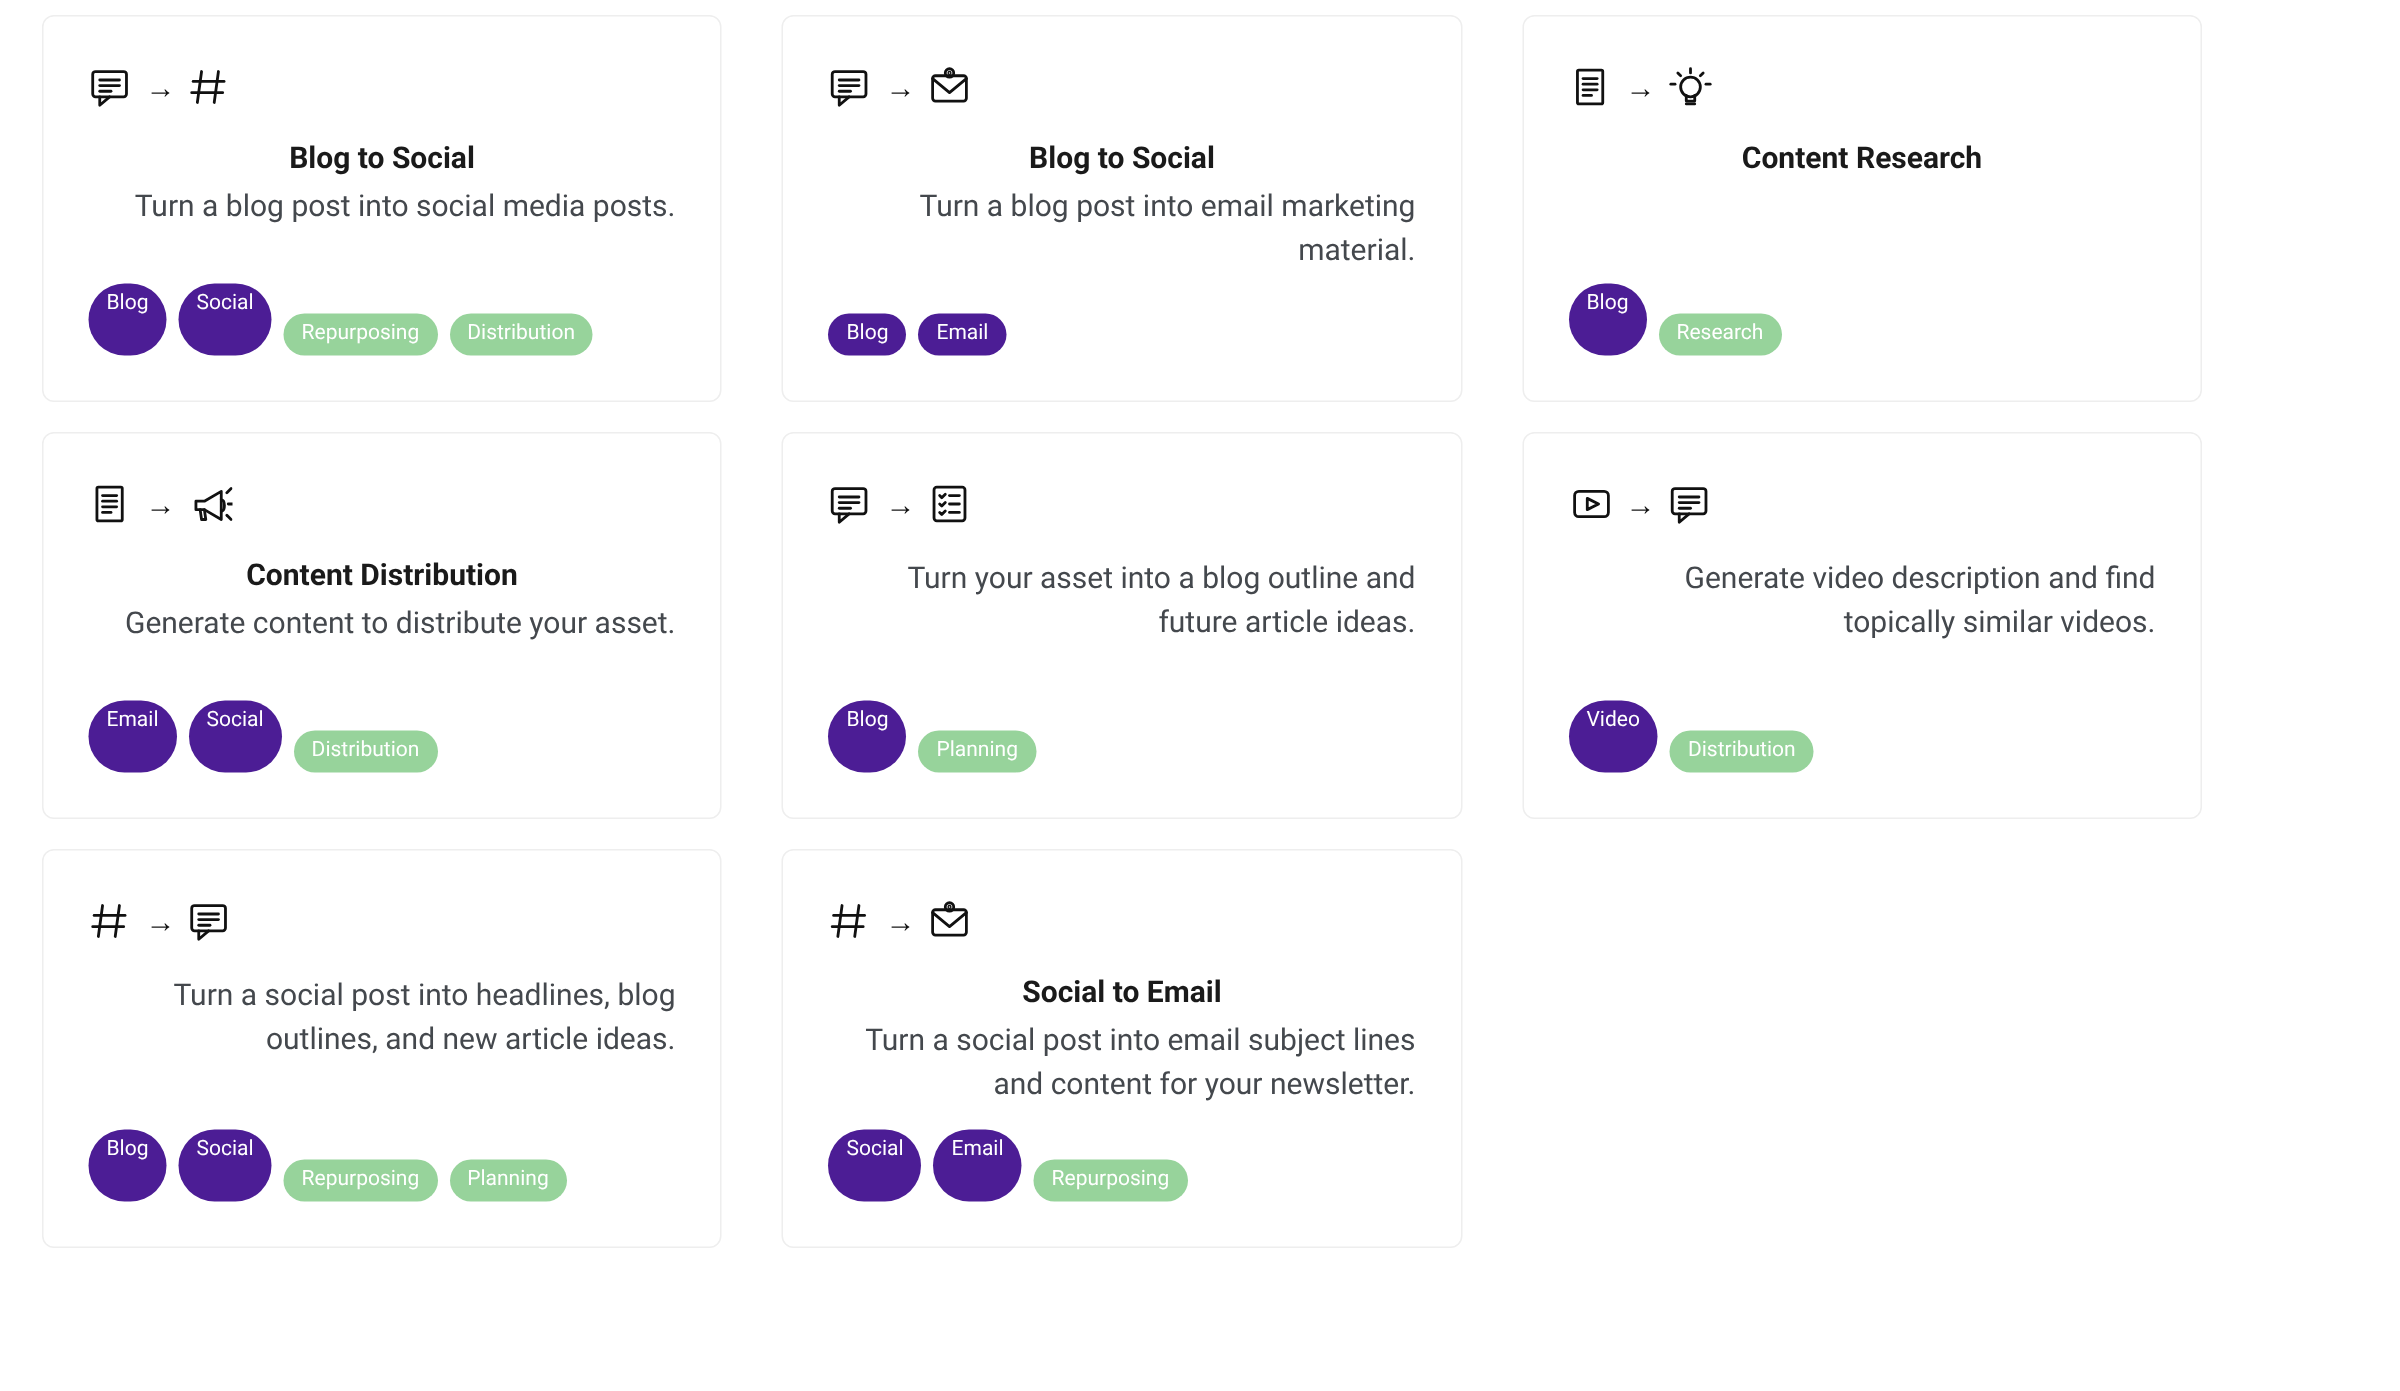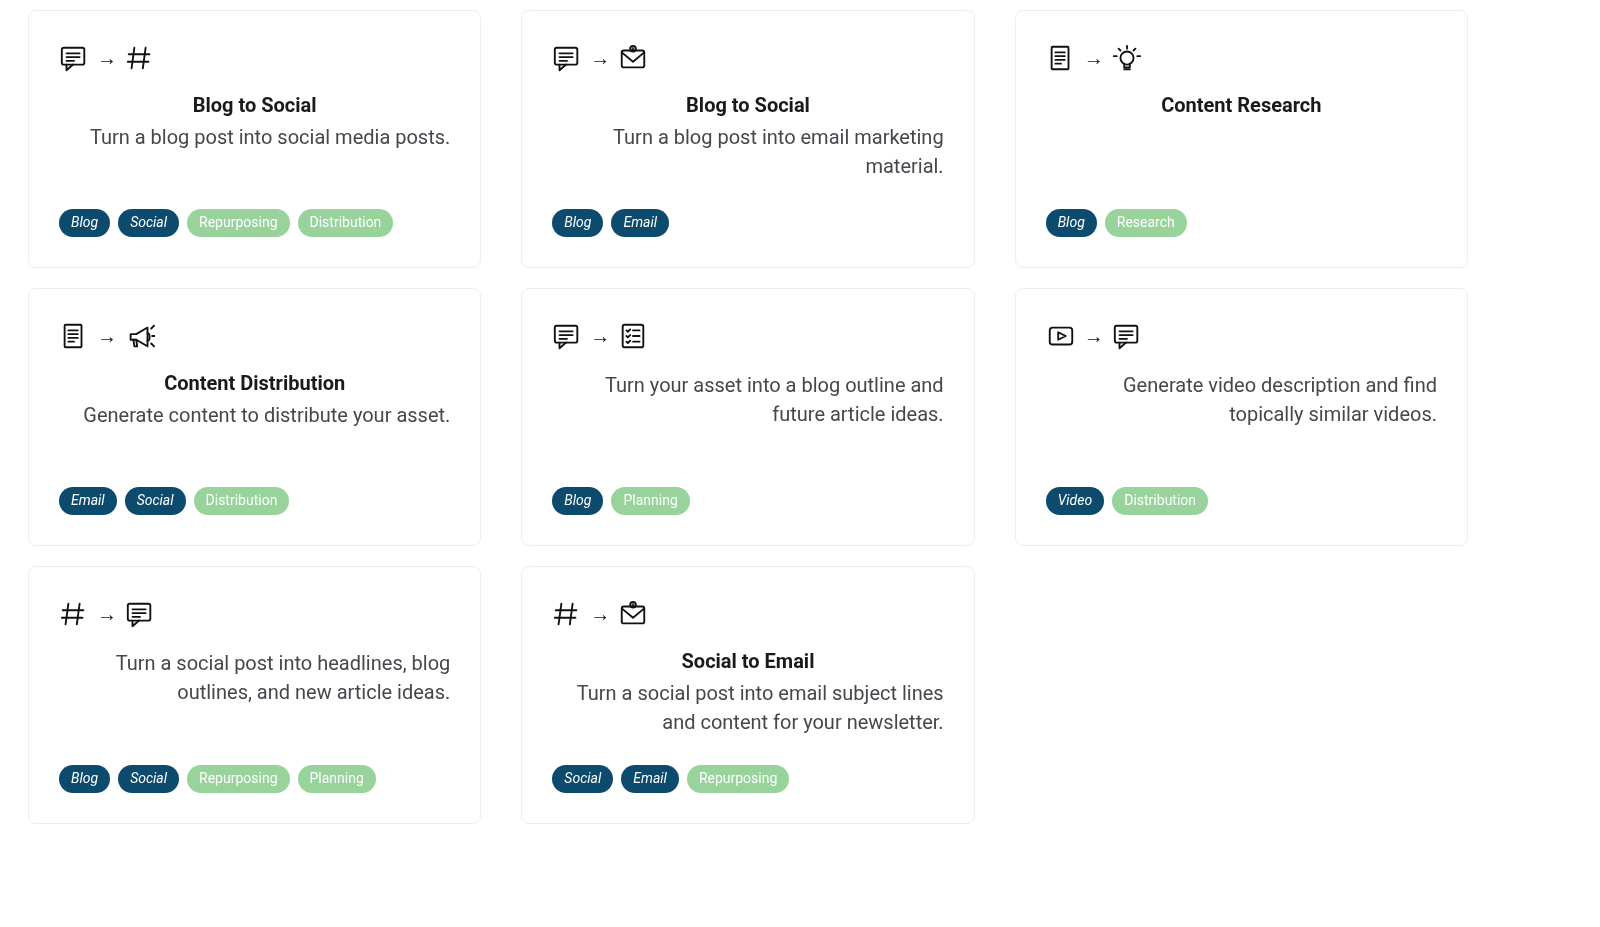--- a/index.html
+++ b/index.html
@@ -70,22 +70,22 @@
       margin-top: auto;
       padding-top: 16px;
     }
     .tag {
       font-size: 14px;
       padding: 4px 12px;
       border-radius: 999px;
       color: #fff;
       line-height: 1.4;
     }
-    .tag.pink { background: #0c4a6e; font-style: italic; }
-    .tag.green { background: #97d39b; }
+    .tag.pink { background: #4c1d95; }
+    .tag.green { background: #97d39b; margin-top: 20px; }
   </style>
 </head>
 <body>
 
 <div class="grid" id="grid">
     <div class="card">
       <div class="icon-row">
         <svg viewBox="0 0 32 32">
           <use href="#ic-chat"></use>
         </svg>

